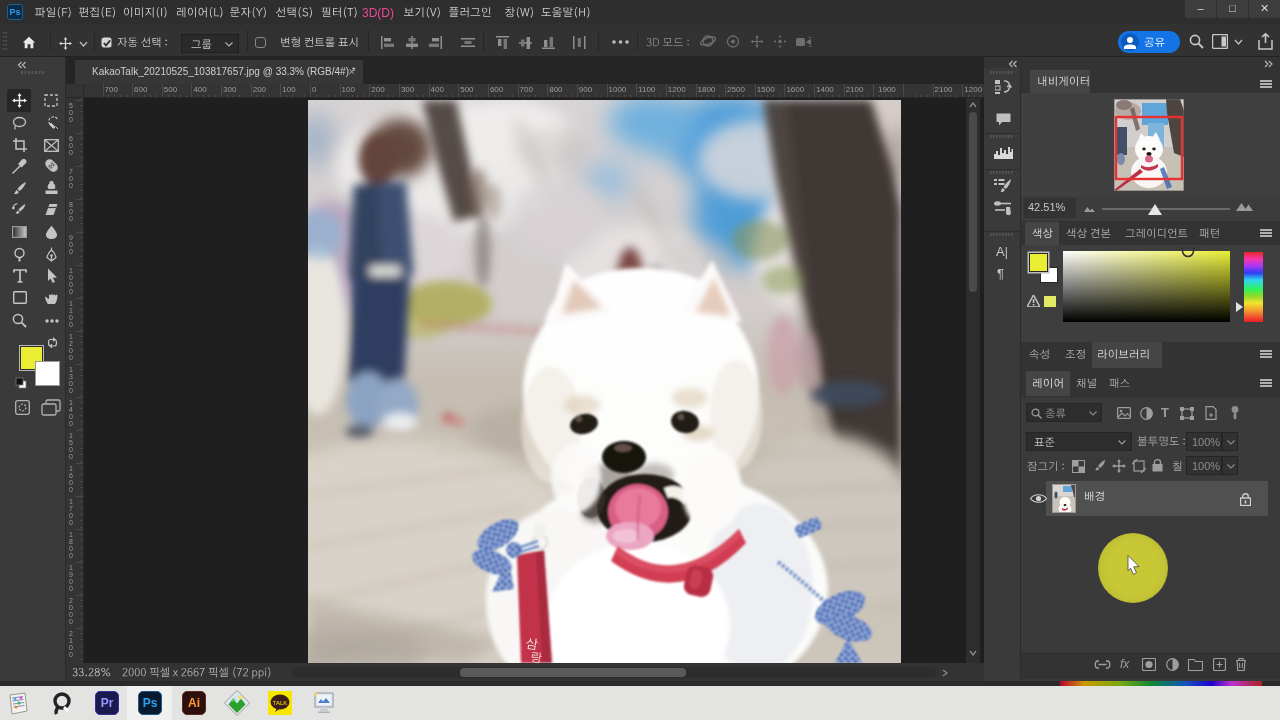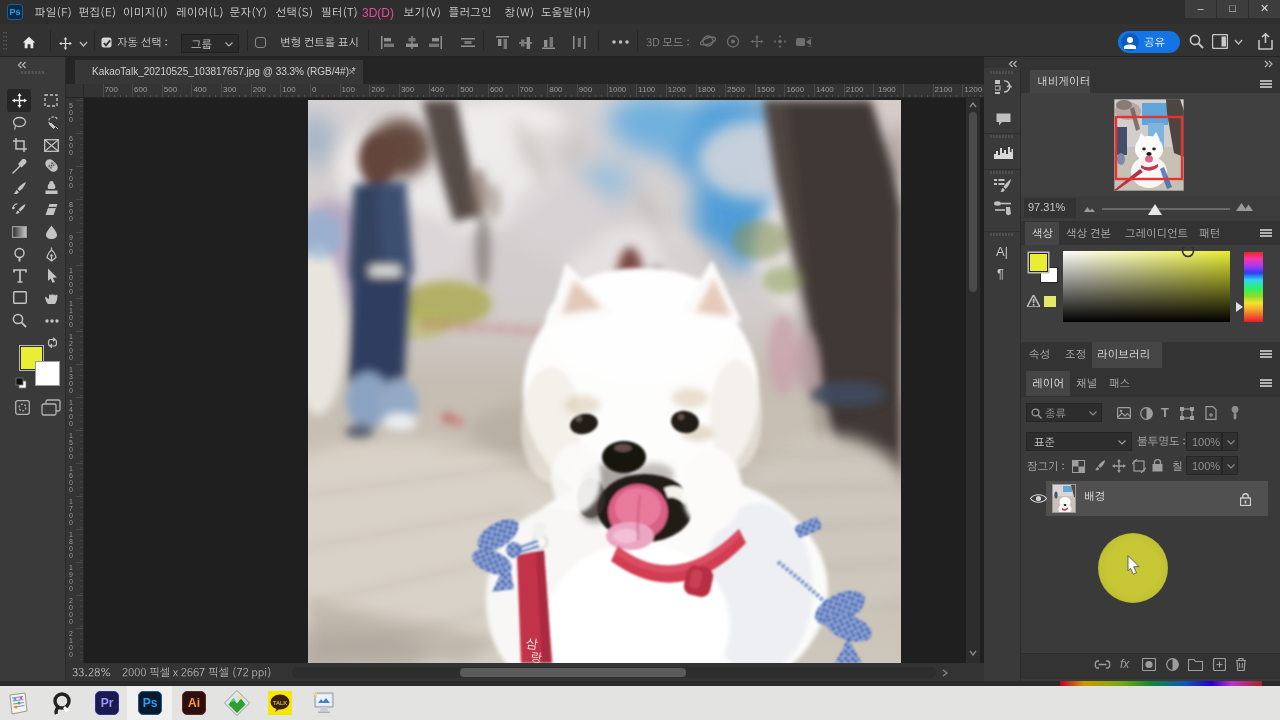--- a/index.html
+++ b/index.html
@@ -1145,21 +1145,21 @@
         <path d="M27 66 Q35 71 44 65 L44 68 Q35 75 27 69 Z" fill="#c4374e"></path>
         <path d="M0 91 L26 70 L29 73 L2 92 Z" fill="#b93046"></path>
         <path d="M50 68 L58 88 L53 90 L46 70 Z" fill="#3f63b0" opacity="0.8"></path>
         <rect x="0" y="0" width="70" height="92" fill="none" stroke="#6a6a6a"></rect>
         <rect x="2" y="18" width="66" height="62" fill="none" stroke="#e83232" stroke-width="2.4"></rect>
       </svg>
     </div>
 
     <div class="abs" style="left:37px;top:139px;width:259px;height:25px;background:#3c3c3c;"></div>
     <div class="abs" style="left:40px;top:141px;width:52px;height:20px;background:#333333;"></div>
-    <span class="abs" style="left:44px;top:144px;font-size:11px;color:#c6c6c6;">97.31%</span>
+    <span class="abs" style="left:44px;top:144px;font-size:11px;color:#c6c6c6;">42.51%</span>
     <svg class="abs" style="left:100px;top:148px" width="11" height="7">
         <path d="M0 7 L3.5 2 L7 7 Z" fill="#9a9a9a"></path>
         <path d="M5 7 L8 3.5 L11 7 Z" fill="#9a9a9a"></path>
       </svg>
     <div class="abs" style="left:118px;top:151px;width:128px;height:2px;background:#6a6a6a;"></div>
     <svg class="abs" style="left:164px;top:147px" width="14" height="11">
         <path d="M7 0 L14 11 L0 11 Z" fill="#e8e8e8"></path>
       </svg>
     <svg class="abs" style="left:252px;top:143px" width="17" height="11">
         <path d="M0 11 L5.5 3 L11 11 Z" fill="#9a9a9a"></path>

